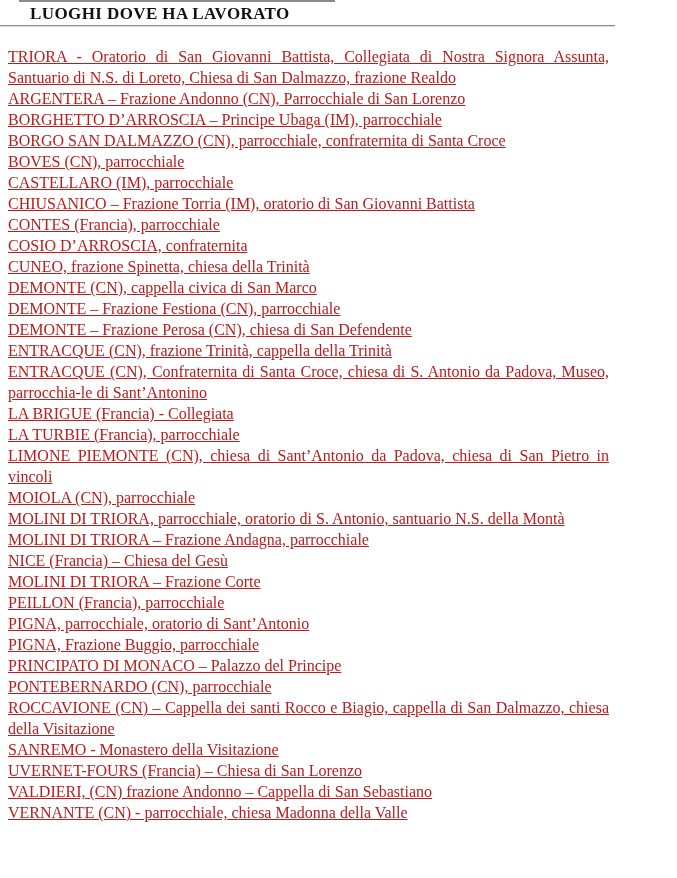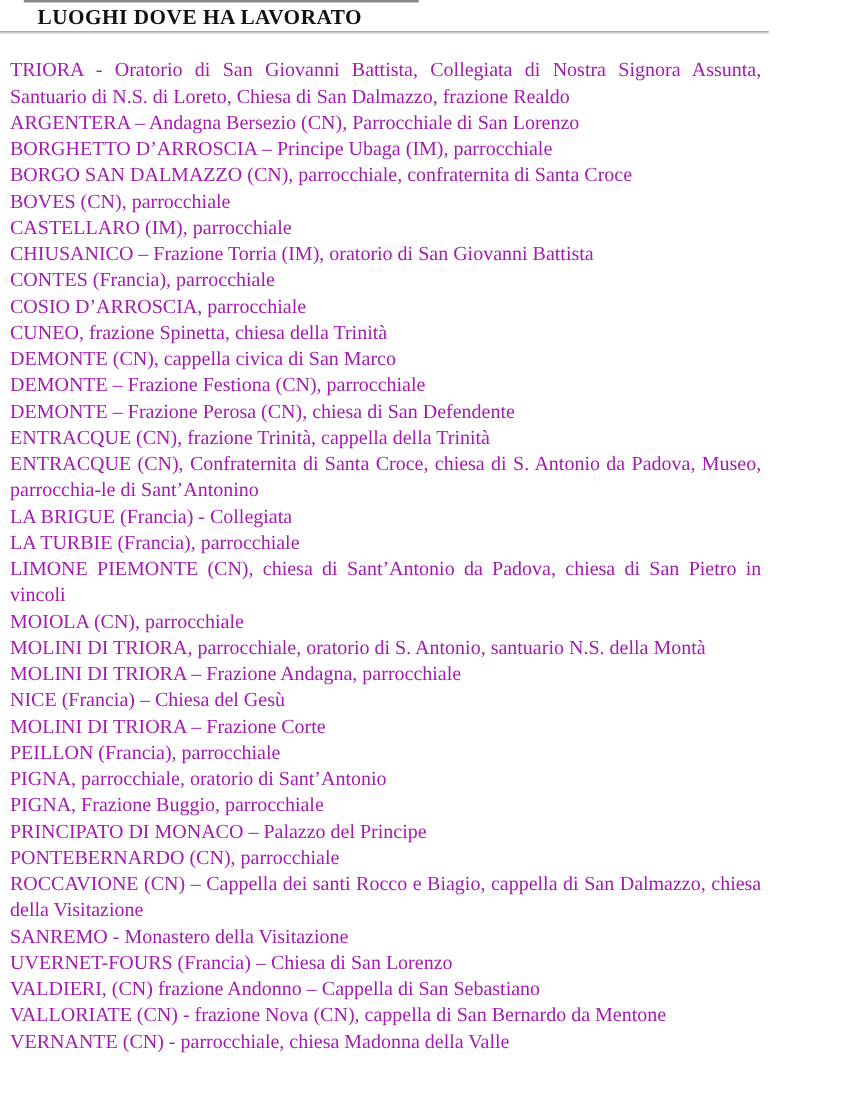--- a/index.html
+++ b/index.html
@@ -40,44 +40,45 @@
     height: 2px;
     width: 672px;
     border-top: 1px solid #8f8f8f;
     border-bottom: 1px solid #d9d9d9;
   }
   .content {
     padding: 19px 6px 0 8px;
     font-size: 16px;
     line-height: 21px;
     text-align: justify;
-    color: #a21caf;
+    color: #b91c1c;
+    text-decoration: underline;
   }
   .entry {
     margin: 0;
     padding: 0;
   }
 </style>
 </head>
 <body>
 
 <div class="page">
   <div class="top-rule"></div>
   <h1 class="heading">LUOGHI DOVE HA LAVORATO</h1>
   <div class="heading-rule"></div>
   <div class="content">
       <p class="entry">TRIORA - Oratorio di San Giovanni Battista, Collegiata di Nostra Signora Assunta, Santuario di N.S. di Loreto, Chiesa di San Dalmazzo, frazione Realdo</p>
-      <p class="entry">ARGENTERA – Andagna Bersezio (CN), Parrocchiale di San Lorenzo</p>
+      <p class="entry">ARGENTERA – Frazione Andonno (CN), Parrocchiale di San Lorenzo</p>
       <p class="entry">BORGHETTO D’ARROSCIA – Principe Ubaga (IM), parrocchiale</p>
       <p class="entry">BORGO SAN DALMAZZO (CN), parrocchiale, confraternita di Santa Croce</p>
       <p class="entry">BOVES (CN), parrocchiale</p>
       <p class="entry">CASTELLARO (IM), parrocchiale</p>
       <p class="entry">CHIUSANICO – Frazione Torria (IM), oratorio di San Giovanni Battista</p>
       <p class="entry">CONTES (Francia), parrocchiale</p>
-      <p class="entry">COSIO D’ARROSCIA, parrocchiale</p>
+      <p class="entry">COSIO D’ARROSCIA, confraternita</p>
       <p class="entry">CUNEO, frazione Spinetta, chiesa della Trinità</p>
       <p class="entry">DEMONTE (CN), cappella civica di San Marco</p>
       <p class="entry">DEMONTE – Frazione Festiona (CN), parrocchiale</p>
       <p class="entry">DEMONTE – Frazione Perosa (CN), chiesa di San Defendente</p>
       <p class="entry">ENTRACQUE (CN), frazione Trinità, cappella della Trinità</p>
       <p class="entry">ENTRACQUE (CN), Confraternita di Santa Croce, chiesa di S. Antonio da Padova, Museo, parrocchia-le di Sant’Antonino</p>
       <p class="entry">LA BRIGUE (Francia) - Collegiata</p>
       <p class="entry">LA TURBIE (Francia), parrocchiale</p>
       <p class="entry">LIMONE PIEMONTE (CN), chiesa di Sant’Antonio da Padova, chiesa di San Pietro in vincoli</p>
       <p class="entry">MOIOLA (CN), parrocchiale</p>
@@ -87,16 +88,15 @@
       <p class="entry">MOLINI DI TRIORA – Frazione Corte</p>
       <p class="entry">PEILLON (Francia), parrocchiale</p>
       <p class="entry">PIGNA, parrocchiale, oratorio di Sant’Antonio</p>
       <p class="entry">PIGNA, Frazione Buggio, parrocchiale</p>
       <p class="entry">PRINCIPATO DI MONACO – Palazzo del Principe</p>
       <p class="entry">PONTEBERNARDO (CN), parrocchiale</p>
       <p class="entry">ROCCAVIONE (CN) – Cappella dei santi Rocco e Biagio, cappella di San Dalmazzo, chiesa della Visitazione</p>
       <p class="entry">SANREMO - Monastero della Visitazione</p>
       <p class="entry">UVERNET-FOURS (Francia) – Chiesa di San Lorenzo</p>
       <p class="entry">VALDIERI, (CN) frazione Andonno – Cappella di San Sebastiano</p>
-      <p class="entry">VALLORIATE (CN) - frazione Nova (CN), cappella di San Bernardo da Mentone</p>
       <p class="entry">VERNANTE (CN) - parrocchiale, chiesa Madonna della Valle</p>
     </div>
 </div>
 
 </body></html>

